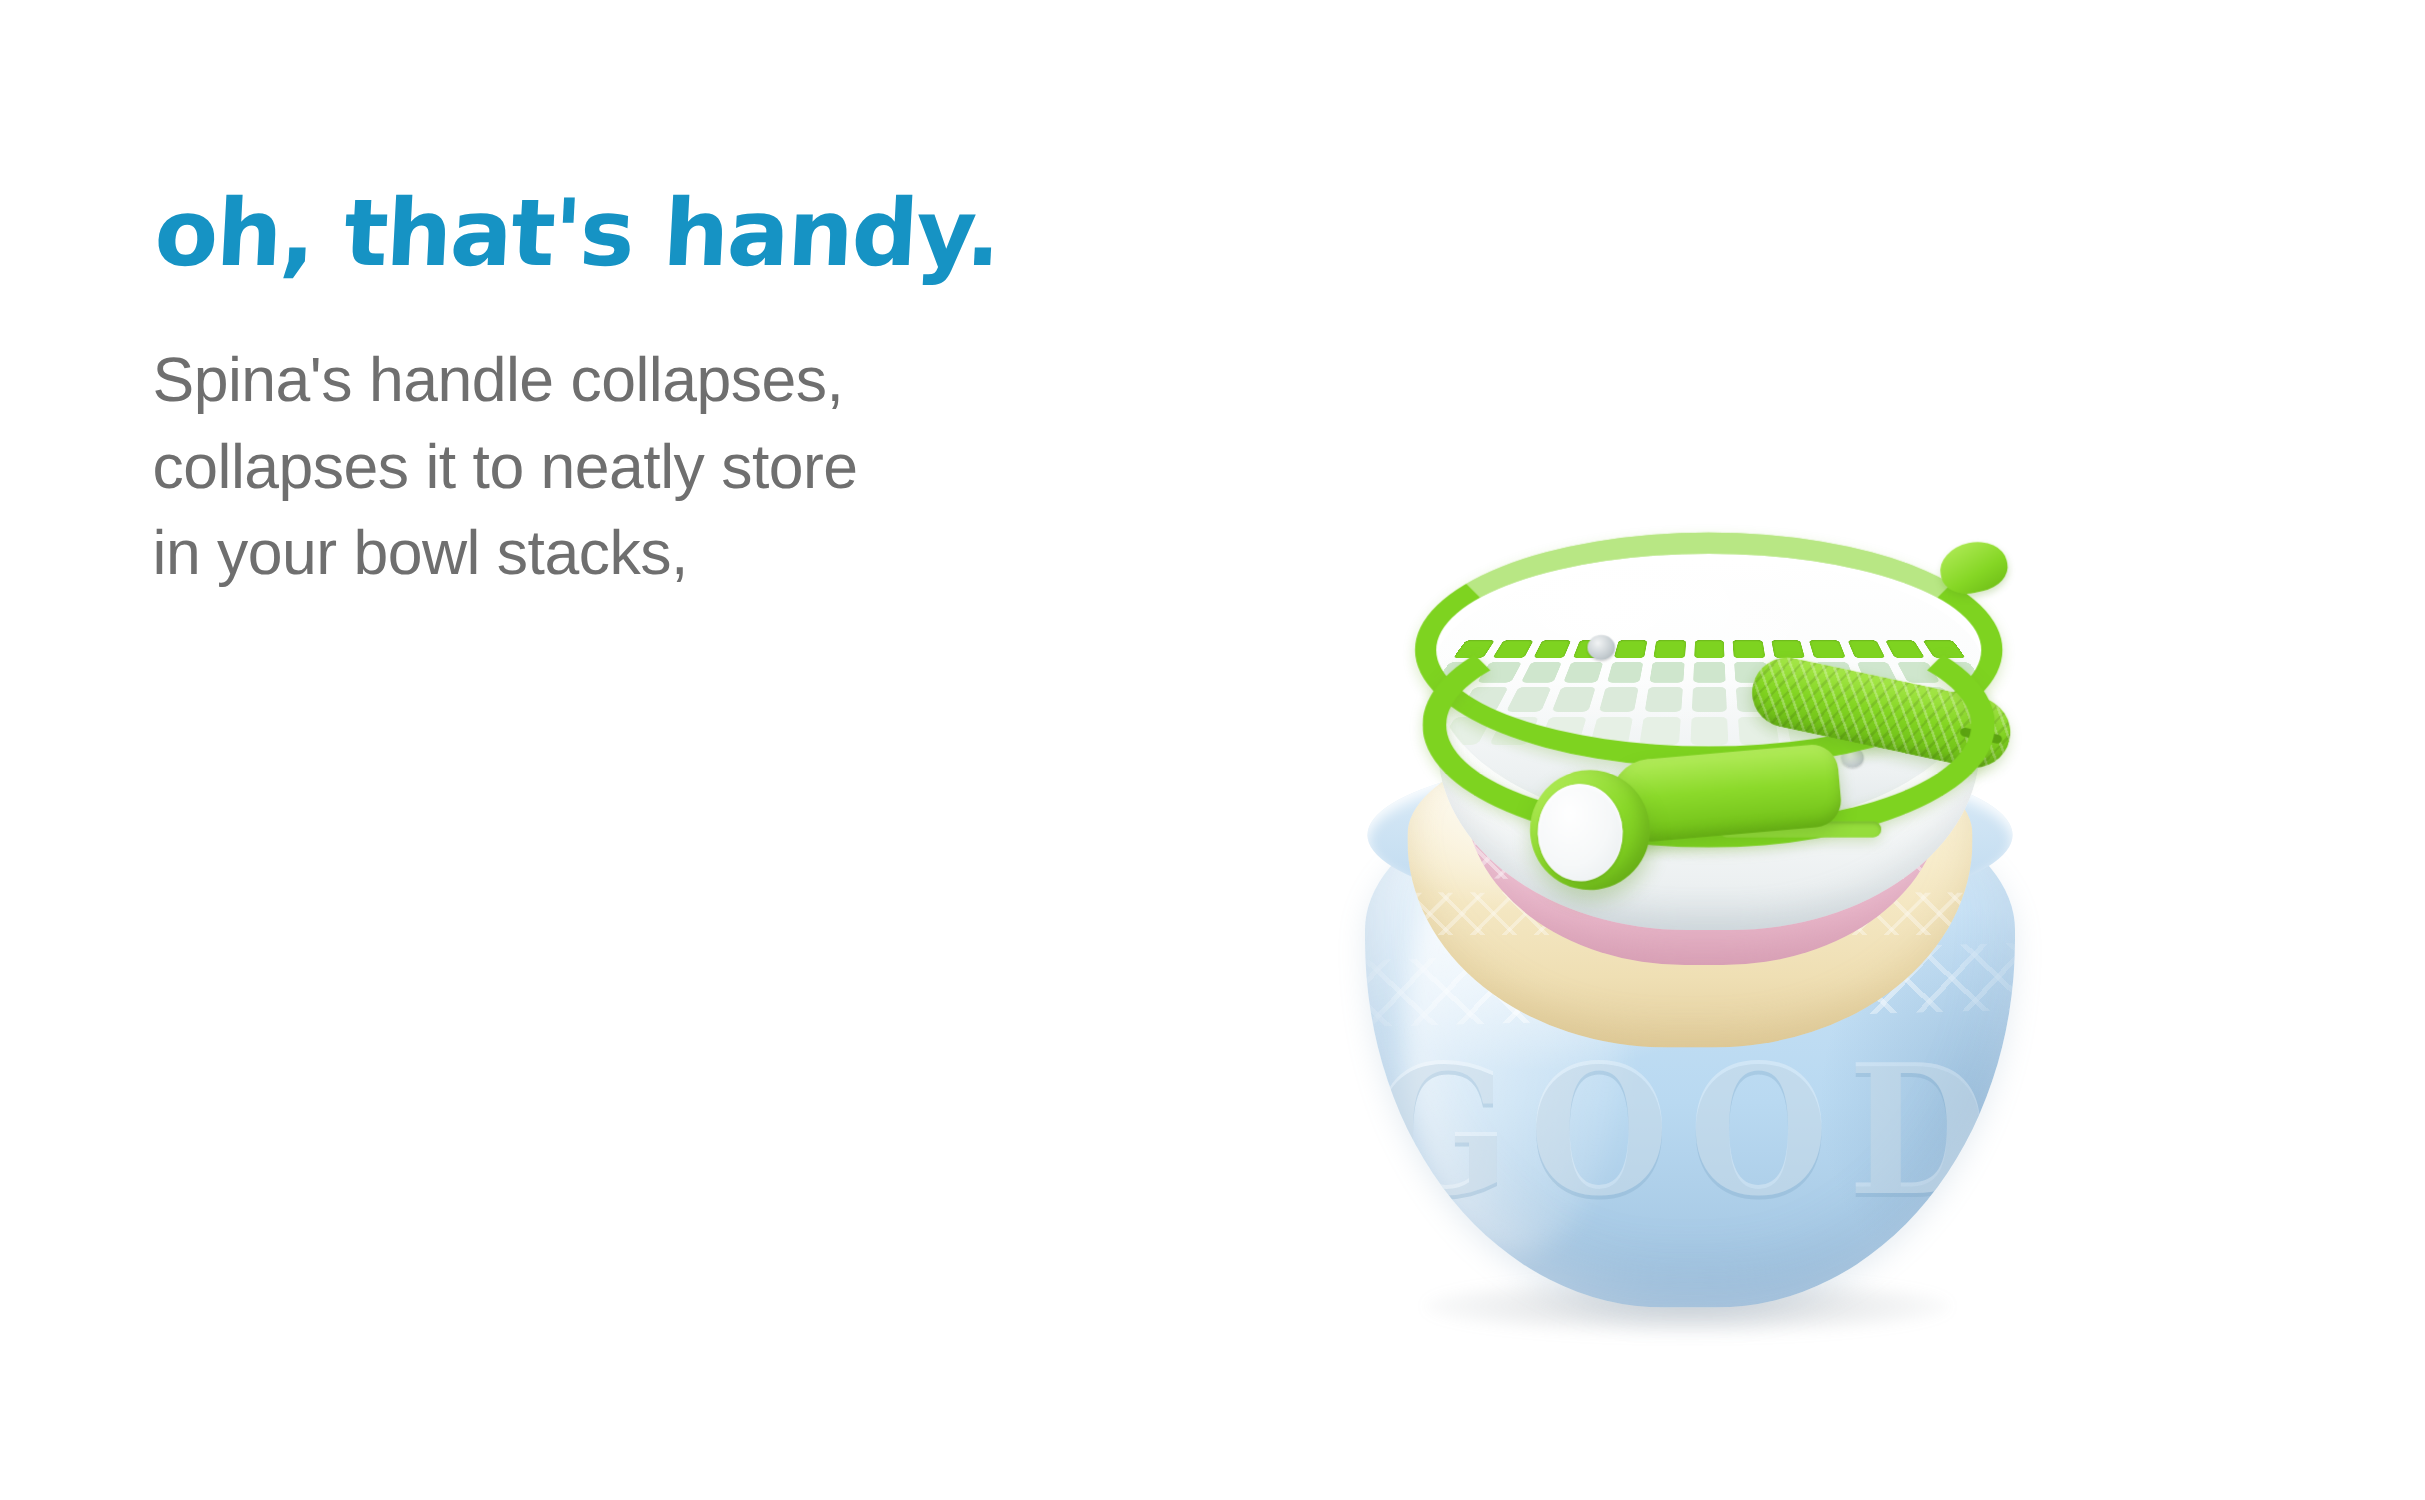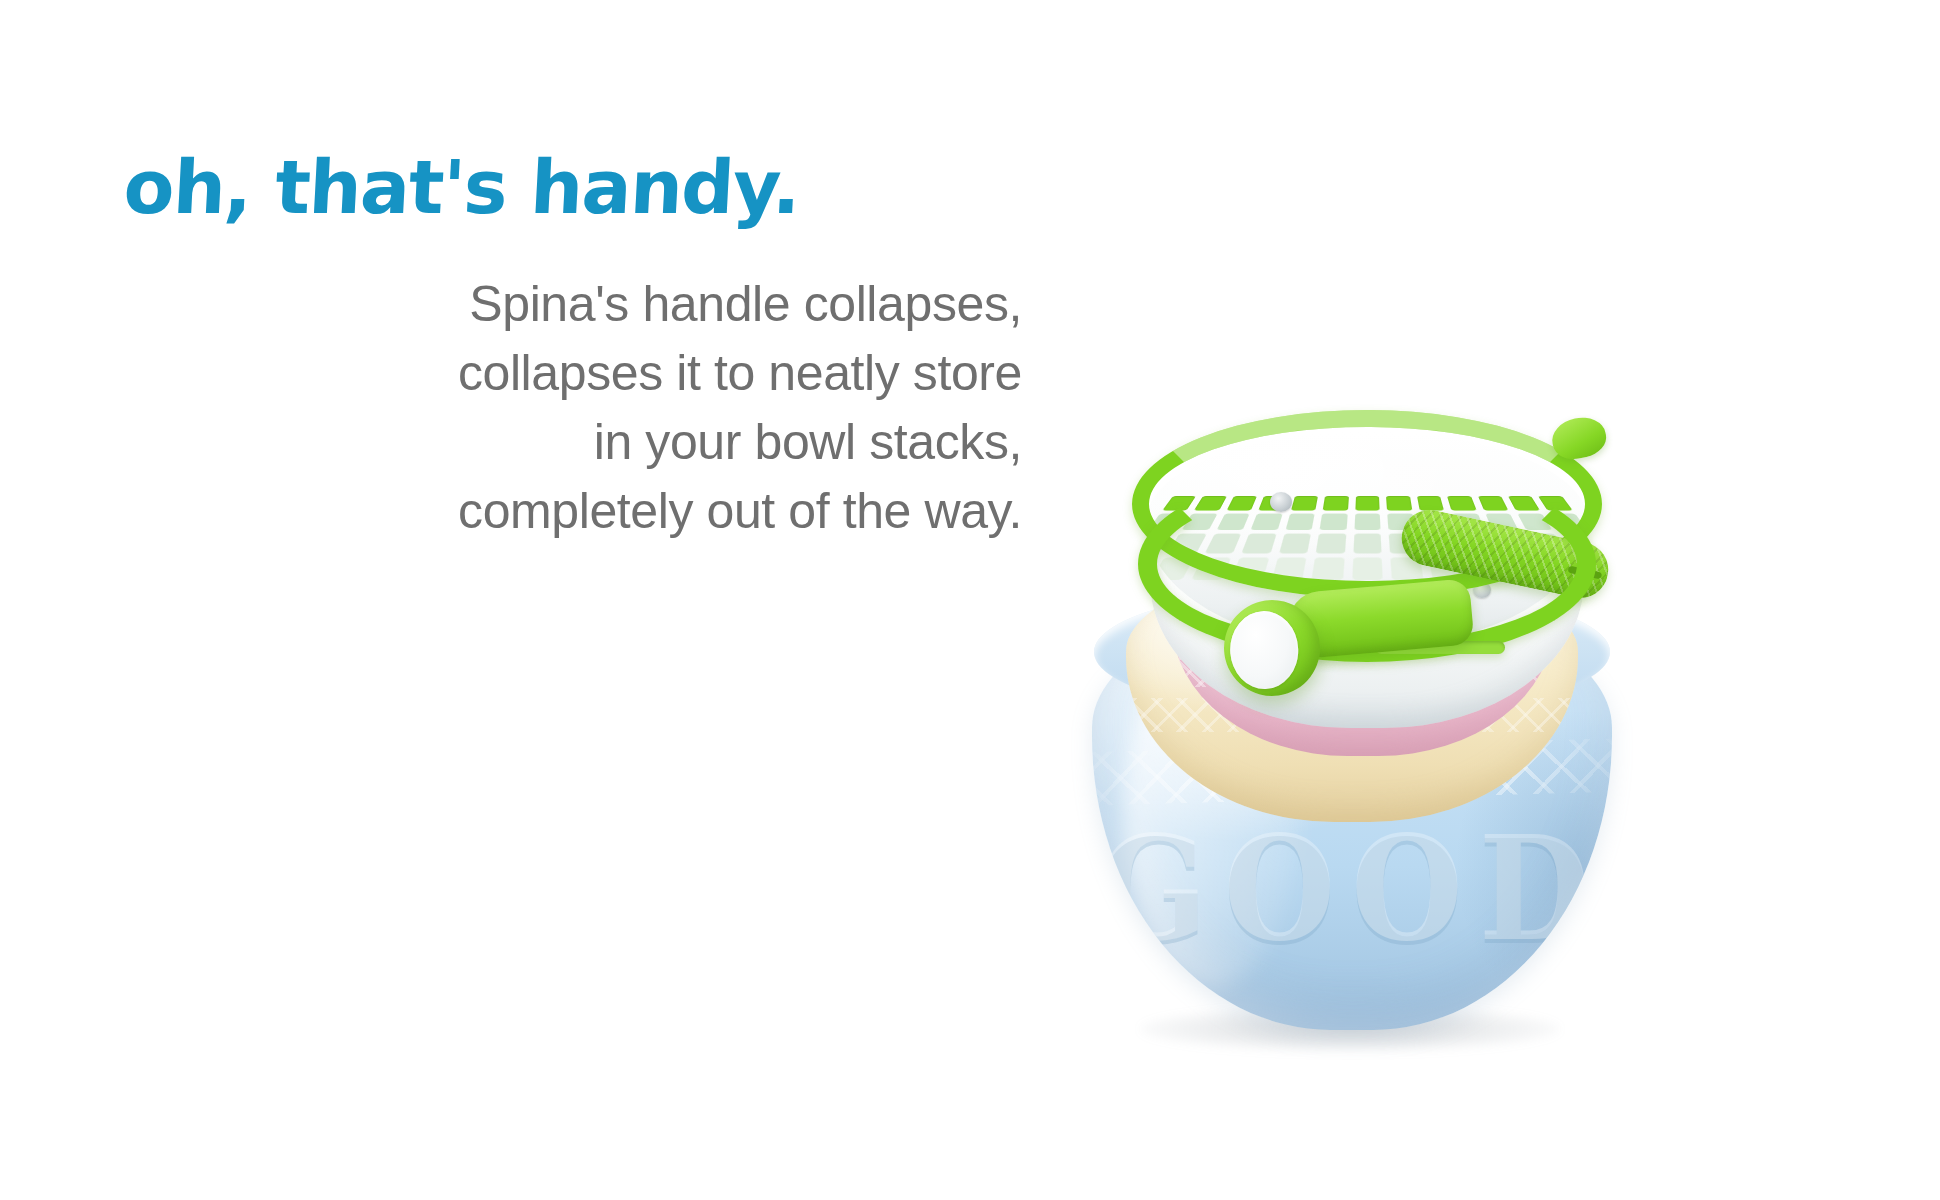--- a/index.html
+++ b/index.html
@@ -42,27 +42,27 @@
 
   .body-copy {
     font-family: "Liberation Sans", sans-serif;
     font-size: 50px;
     font-weight: 300;
     line-height: 69px;
     color: #6f6f6f;
     letter-spacing: -0.4px;
     margin: 0;
   }
-  .body-copy .ln { display: block; white-space: nowrap; text-align: right; }
+  .body-copy .ln { display: block; white-space: nowrap; }
 
   
   .product {
     position: absolute;
     left: 1000px;
-    top: 400px;
+    top: 416px;
     width: 700px;
     height: 700px;
   }
 
   
   .shadow {
     position: absolute;
     left: 140px; top: 606px;
     width: 420px; height: 46px;
     border-radius: 50%;
@@ -355,21 +355,20 @@
 <div id="page">
 
   <div class="copy-block">
 
     <h1 class="headline">oh, that's handy.</h1>
 
     <p class="body-copy">
       <span class="ln">Spina's handle collapses,</span>
       <span class="ln">collapses it to neatly store</span>
       <span class="ln">in your bowl stacks,</span>
-      <span class="ln">completely out of the way.</span>
     </p>
   </div>
 
   <div class="product">
 
     <div class="shadow"></div>
 
     <div class="bowl-blue">
       <div class="sheen"></div>
       <div class="zigzag"></div>

